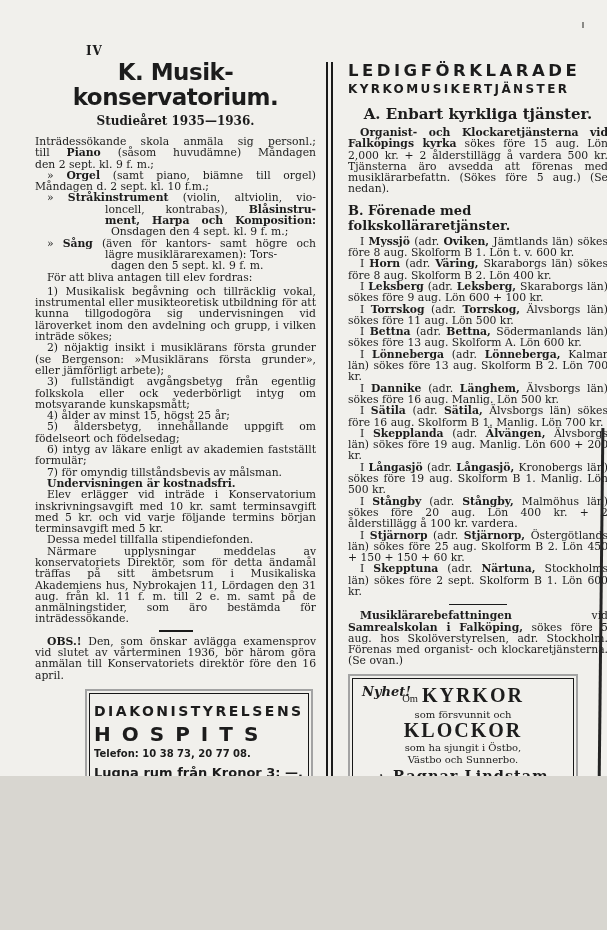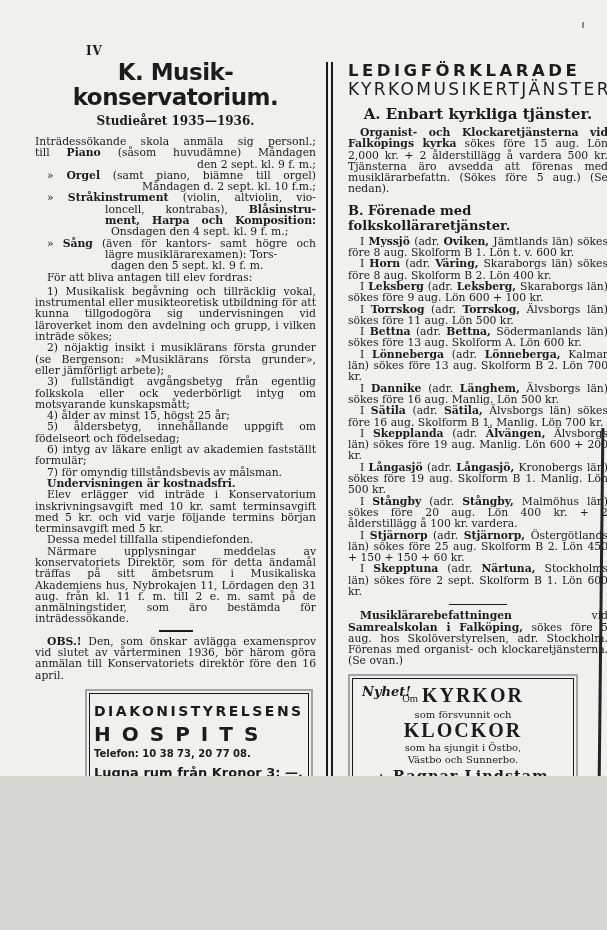--- a/index.html
+++ b/index.html
@@ -12,21 +12,21 @@
   .colR{position:absolute;left:340px;top:61px;width:260px;margin-left:8px;}
   .vrule{position:absolute;left:326px;top:62px;height:796px;width:3px;
          border-left:2px solid #1a1a1a;border-right:2px solid #1a1a1a;}
 
   .title{font-family:"DejaVu Sans",sans-serif;font-weight:bold;font-size:23px;line-height:25px;
          letter-spacing:-0.5px;text-align:center;margin:0;}
   .subtitle{text-align:center;font-weight:bold;font-size:12px;margin:4px 0 8px;}
 
   .sl{font-size:10.8px;line-height:11.3px;}
   .j{text-align:justify;text-align-last:justify;}
-  .c{text-align:right;}
+  .c{text-align:left;}
   .ind1{padding-left:12px;}
   .ind2{margin-left:70px;}
   .ind2b{margin-left:76px;}
 
   .p{font-size:10.8px;line-height:11.3px;text-align:justify;text-indent:12px;margin:0;}
   .mt3{margin-top:3px;}
   .hr1{width:34px;border:0;border-top:2px solid #1a1a1a;margin:5px auto 4px;}
   .hr2{width:58px;border:0;border-top:1.5px solid #1a1a1a;margin:7px auto 5px;}
 
   .adbox{border:2px solid #a3a3a3;padding:2px;}
@@ -37,21 +37,21 @@
   .adL-l1{font-weight:bold;font-size:14px;letter-spacing:2.5px;line-height:17px;}
   .adL-l2{font-weight:bold;font-size:20px;letter-spacing:11px;line-height:25px;margin-top:2px;}
   .adL-addr{font-weight:bold;font-size:12.5px;line-height:17px;margin-top:2px;}
   .adL-addr sup{font-size:8px;}
   .adL-tel{font-weight:bold;font-size:10px;line-height:13px;}
   .adL-room{font-weight:bold;font-size:13px;line-height:17px;margin-top:4px;}
   .adL-srv{font-family:"DejaVu Serif",serif;font-size:9.5px;line-height:12px;}
 
   .rh1{font-family:"DejaVu Sans",sans-serif;font-weight:bold;font-size:16.5px;letter-spacing:3.5px;
        line-height:20px;margin:0;white-space:nowrap;}
-  .rh2{font-family:"DejaVu Sans",sans-serif;font-weight:normal;font-size:17px;letter-spacing:2.4px;
+  .rh2{font-family:"DejaVu Sans",sans-serif;font-weight:bold;font-size:12px;letter-spacing:2.4px;
        line-height:17px;margin:0 0 7px;white-space:nowrap;}
   .rha{font-weight:bold;font-size:15px;text-align:center;margin:6px 0 4px;}
   .rhb{font-weight:bold;font-size:13px;margin:8px 0 3px;}
 
   .adR{margin-top:7px;width:222px;}
   .adR .adin{position:relative;padding:6px 6px 5px;text-align:center;}
   .nyhet{position:absolute;left:9px;top:5px;font-weight:bold;font-style:italic;font-size:13px;}
   .kline{line-height:20px;font-family:Liberation Serif, serif;}
   .kword{font-weight:bold;font-size:20px;letter-spacing:2px;}
   .kom{font-size:10.5px;margin-right:4px;}

